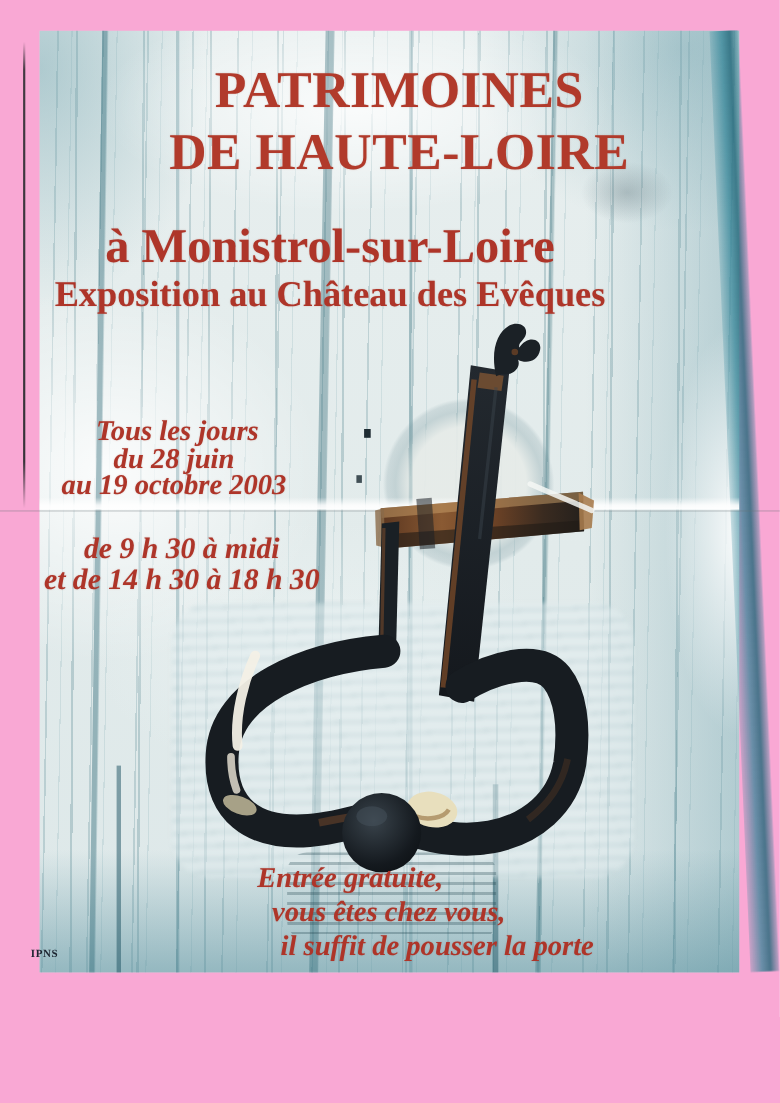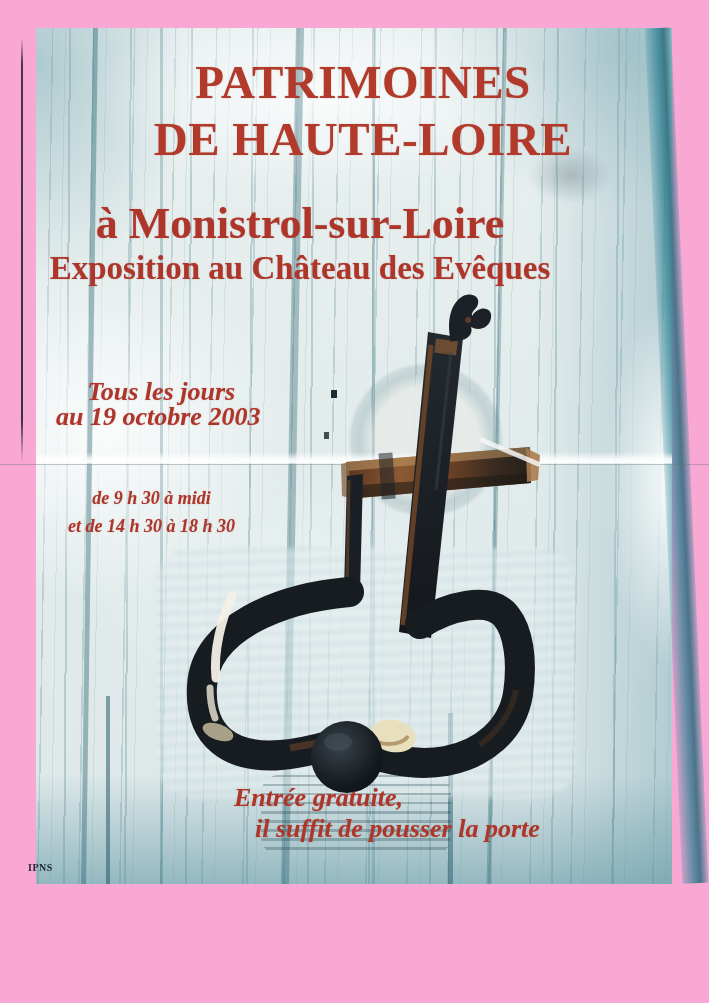--- a/index.html
+++ b/index.html
@@ -63,21 +63,21 @@
   
   .red{color:#ae3529;text-shadow:0 0 1.5px rgba(150,60,48,.3);text-align:center;}
   .title{position:absolute;left:18px;width:690px;top:54px;text-align:center;
     font-weight:bold;font-size:47px;line-height:57px;letter-spacing:.5px;z-index:5;color:#b13a2b;}
   .subtitle{position:absolute;left:0;width:600px;top:200px;text-align:center;font-weight:bold;z-index:5;}
   .subtitle .l1{font-size:33px;line-height:40px;}
   .subtitle .l2{font-size:44px;line-height:48px;}
   .italic-blk{position:absolute;font-style:italic;font-weight:bold;z-index:5;}
   .days{left:56px;top:380px;font-size:26px;line-height:24.5px;}
   .days .first{padding-left:6px;}
-  .hours{left:68px;top:484px;font-size:18px;line-height:28px;}
+  .hours{left:40px;top:484px;font-size:27px;line-height:28px;}
   .footer{left:36px;top:782px;font-size:26px;line-height:31px;}
   .footer .f1{margin-left:61px;}
   .footer .f2{margin-left:131px;}
   .footer .f3{margin-left:219px;}
   .imprint{position:absolute;left:28px;top:862px;font-size:10px;font-weight:bold;
     color:#1c2430;letter-spacing:.5px;z-index:6;}
   .line{display:block;}
 </style>
 </head>
 <body>
@@ -172,28 +172,30 @@
     <span class="line">DE HAUTE-LOIRE</span>
   </div>
 
   <div class="subtitle red">
     <span class="line l2">à Monistrol-sur-Loire</span>
     <span class="line l1">Exposition au Château des Evêques</span>
   </div>
 
   <div class="italic-blk days red">
     <span class="line first">Tous les jours</span>
+    <span class="line">du 28 juin</span>
     <span class="line">au 19 octobre 2003</span>
   </div>
 
   <div class="italic-blk hours red">
     <span class="line">de 9 h 30 à midi</span>
     <span class="line">et de 14 h 30 à 18 h 30</span>
   </div>
 
   <div class="italic-blk footer red">
     <span class="line f1">Entrée gratuite,</span>
+    <span class="line f2">vous êtes chez vous,</span>
     <span class="line f3">il suffit de pousser la porte</span>
   </div>
 
   <div class="imprint">IPNS</div>
 
 </div>
 
 </body></html>

